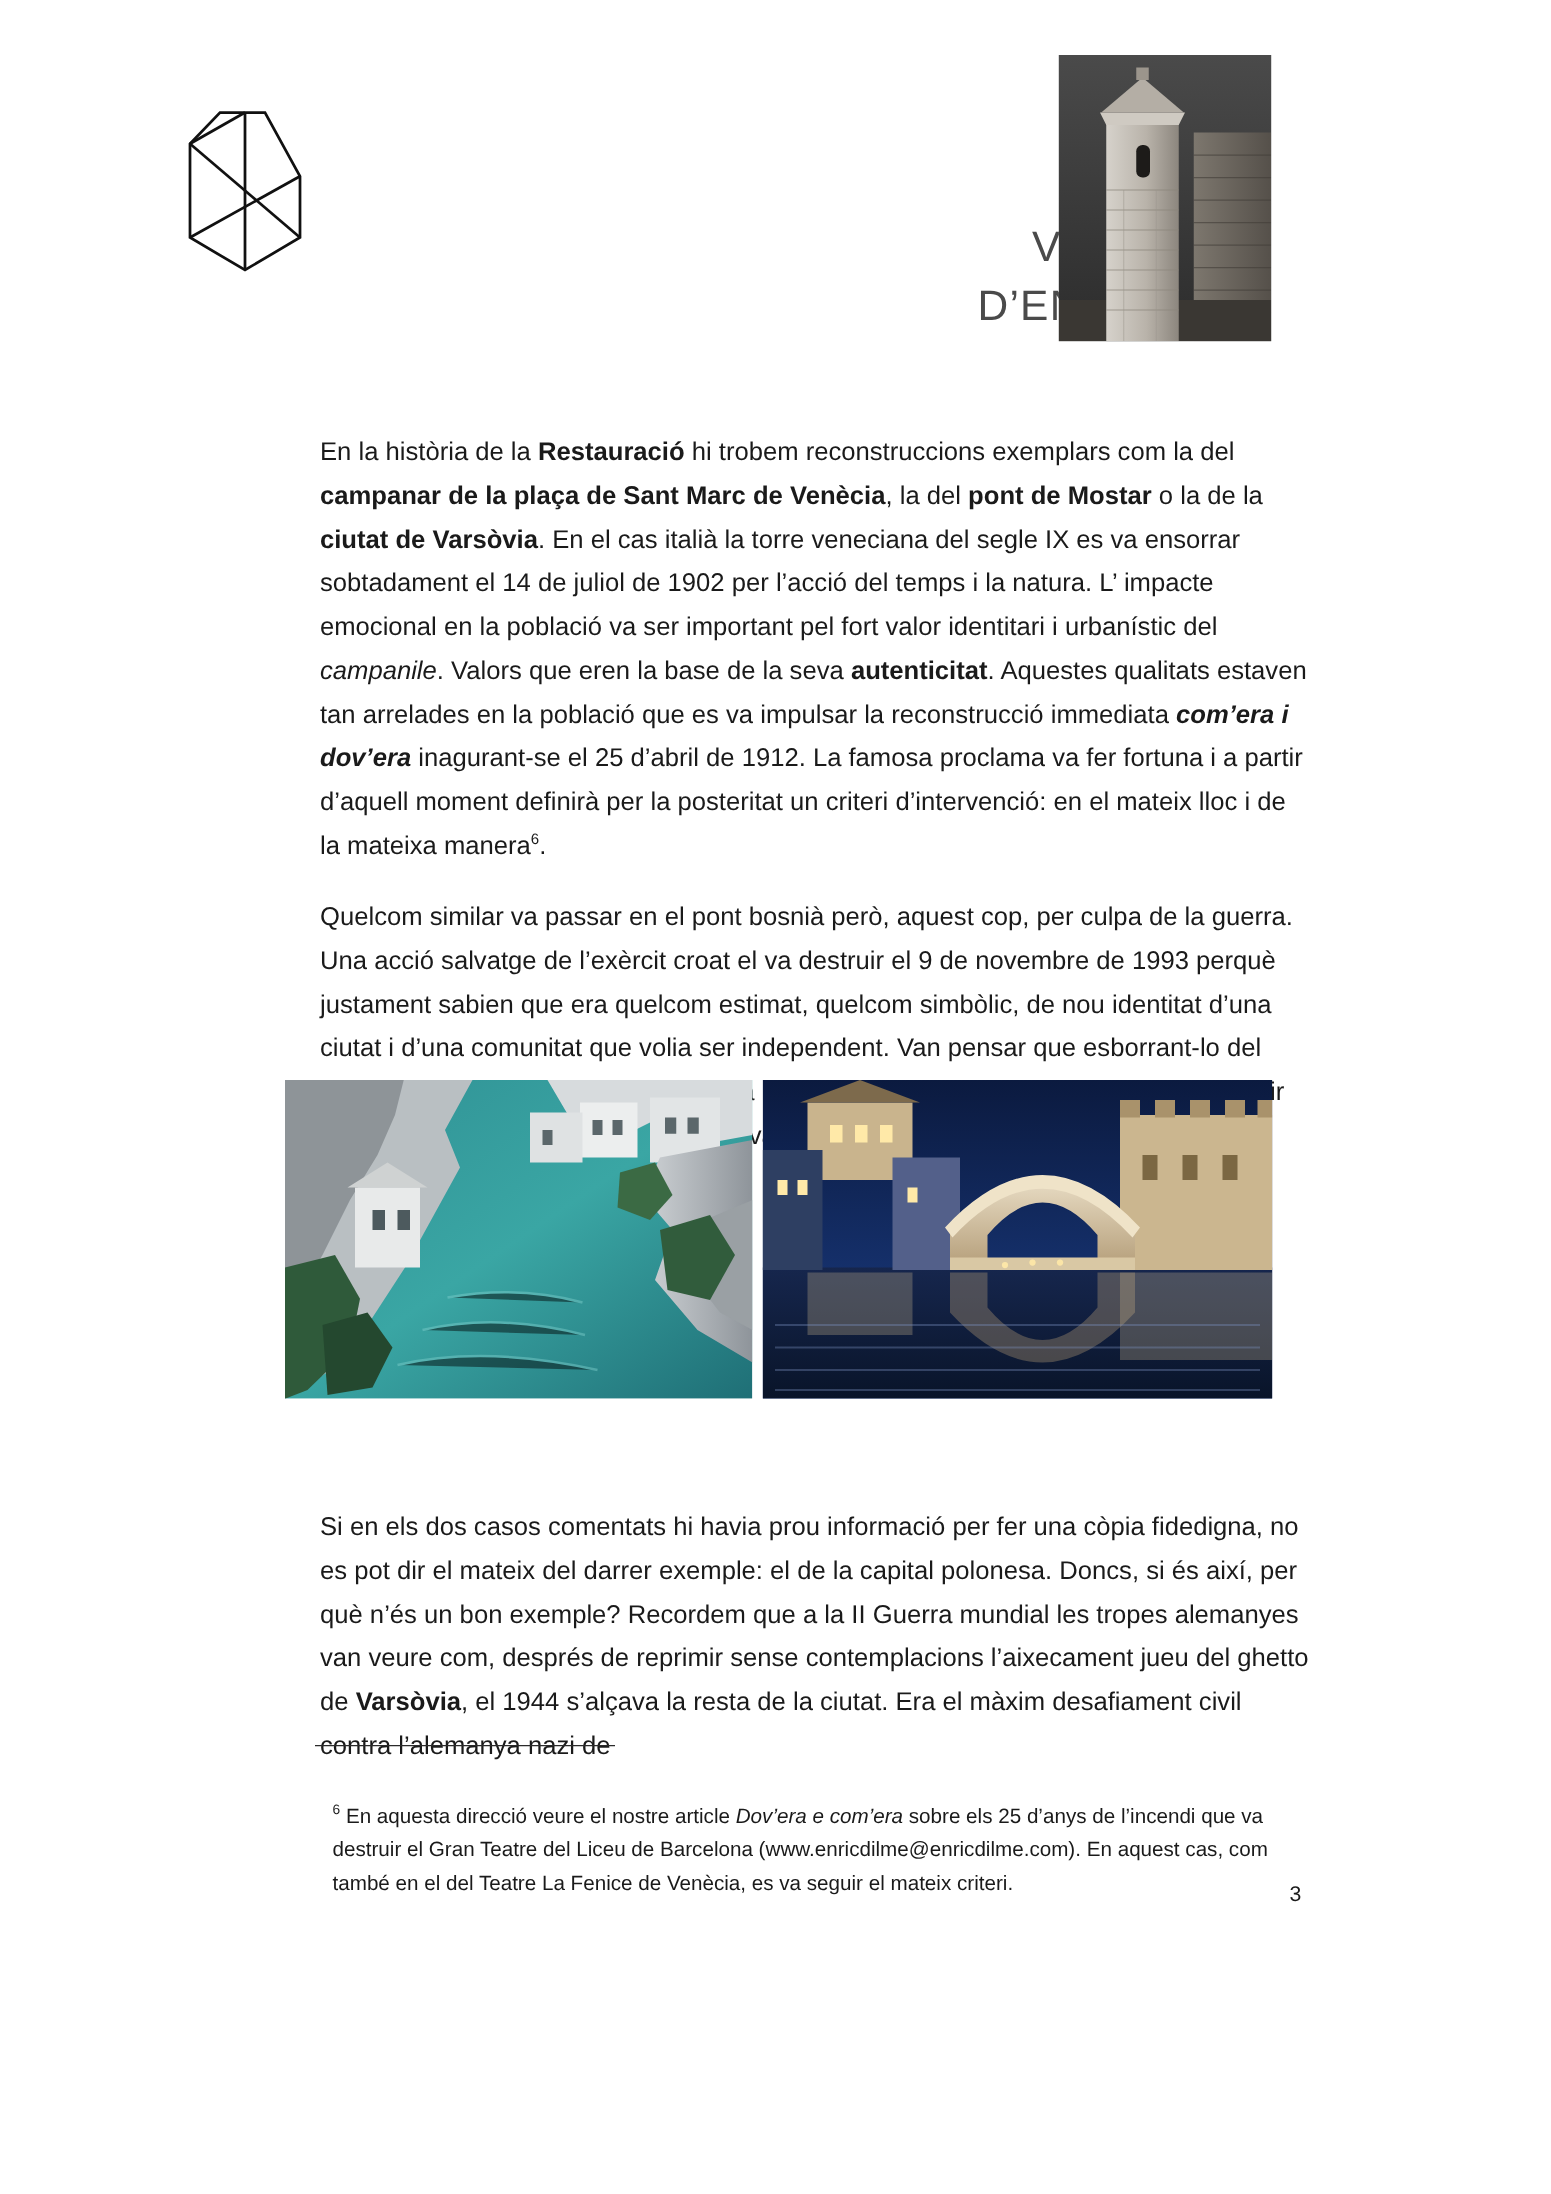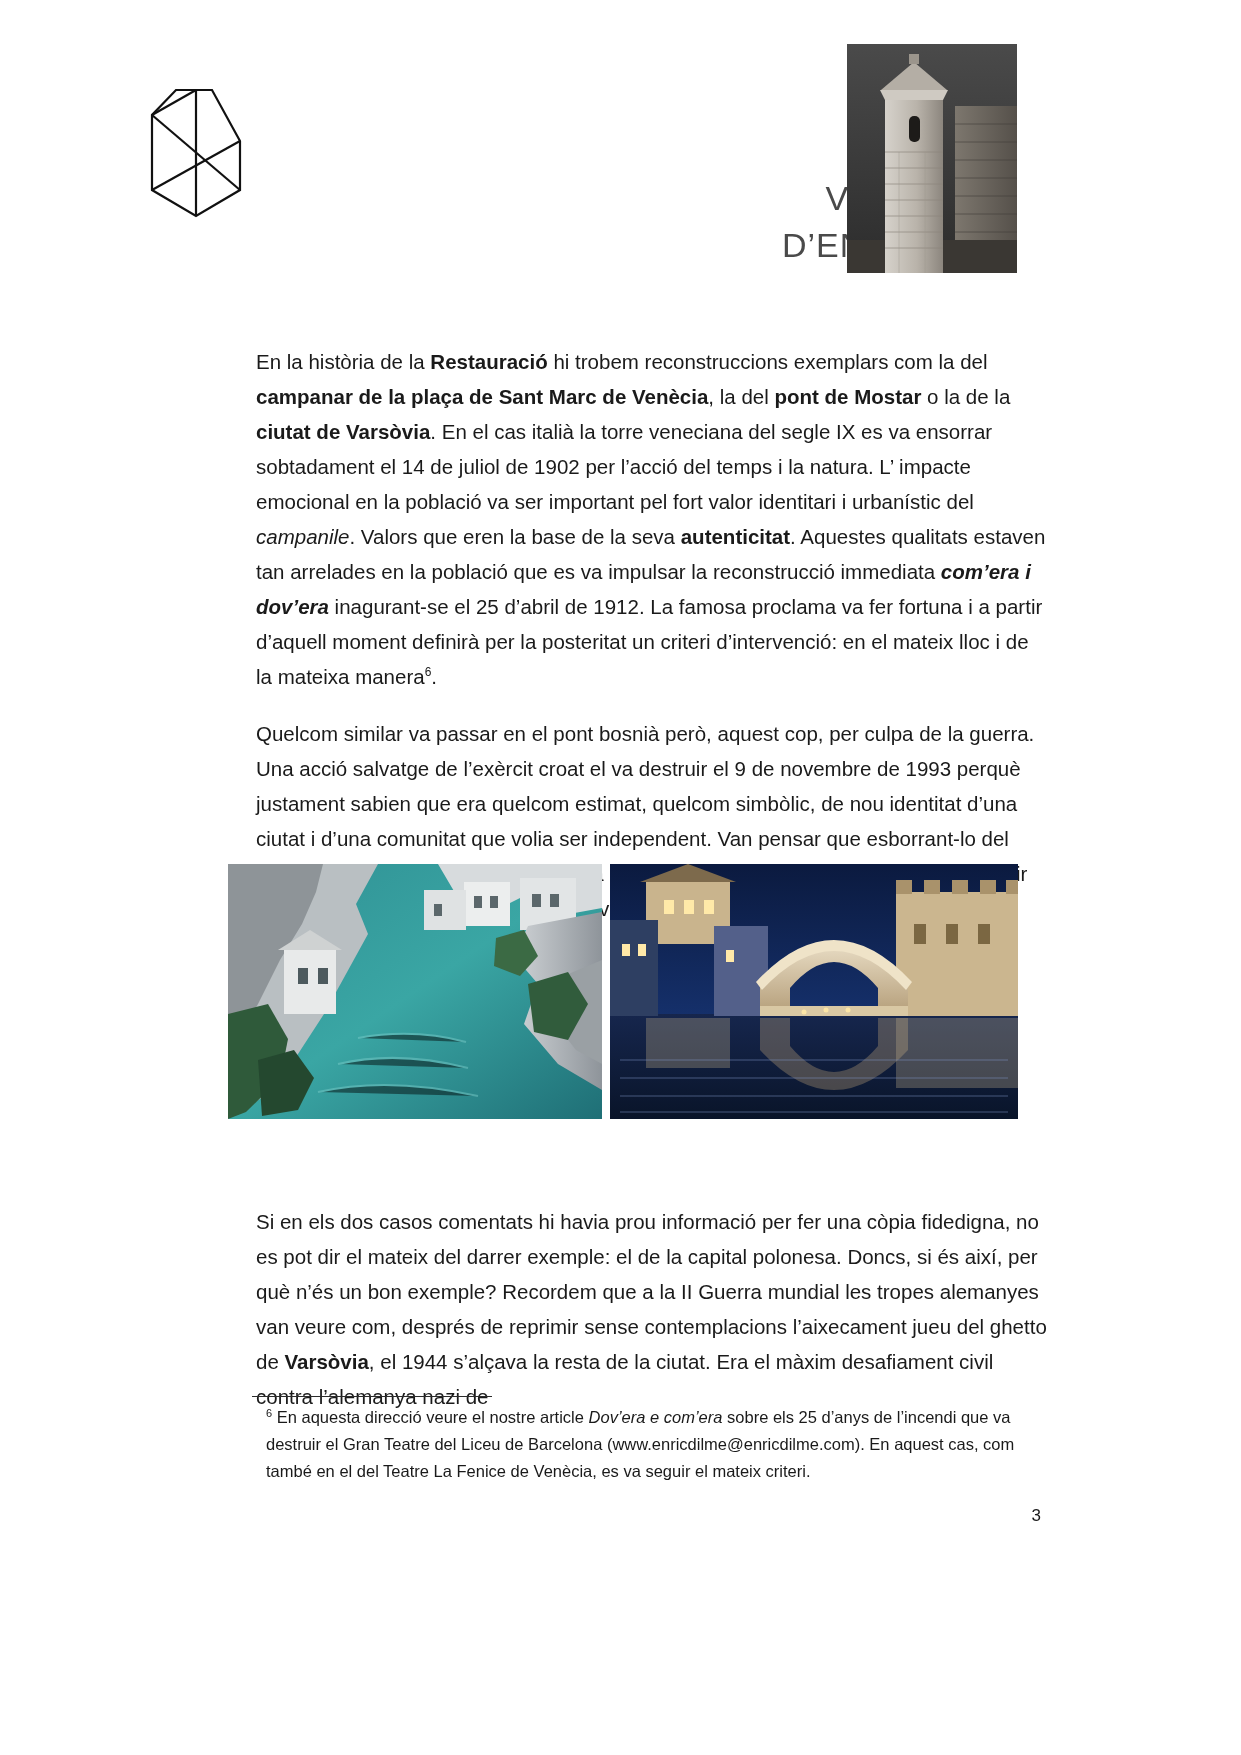--- a/index.html
+++ b/index.html
@@ -115,21 +115,21 @@
     position: absolute;
     left: 252px;
     top: 1396px;
     width: 240px;
     height: 1px;
     background: #2b2b2b;
   }
   .footnote {
     position: absolute;
     left: 266px;
-    top: 1404px;
+    top: 1440px;
     width: 752px;
     font-size: 16.5px;
     line-height: 27px;
     color: #1a1a1a;
   }
   .footnote sup { font-size: 11px; }
 
   .page-number {
     position: absolute;
     right: 200px;

